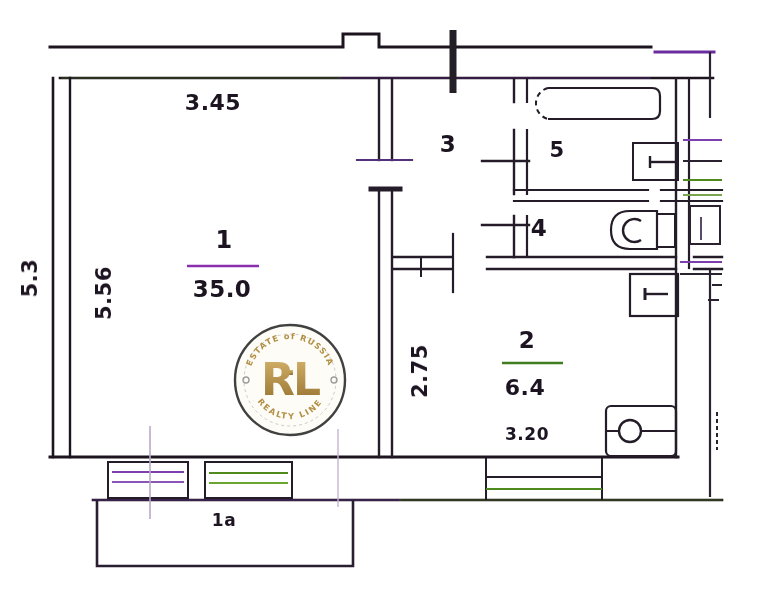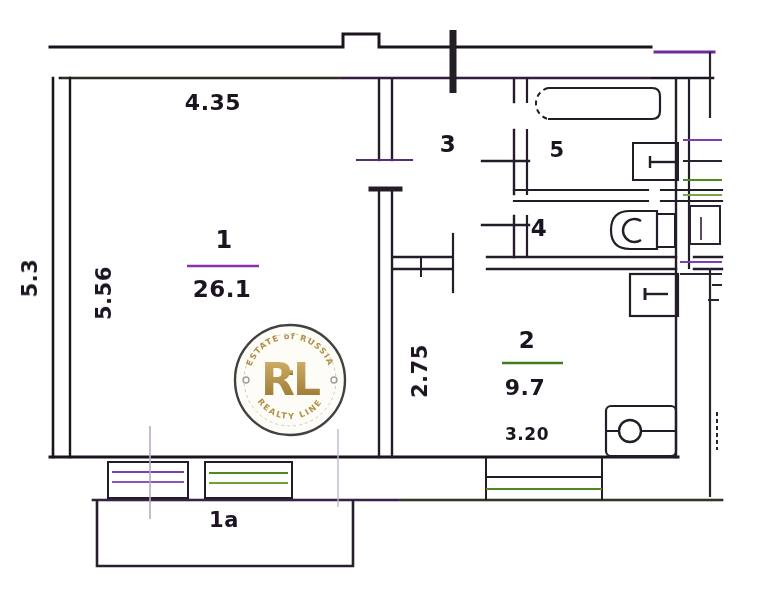--- a/index.html
+++ b/index.html
@@ -124,36 +124,36 @@
     <g stroke="#241c28">
       <rect x="606" y="406" width="70" height="50" rx="5" fill="none" stroke-width="2.2"></rect>
       <line x1="606" y1="431" x2="676" y2="431" stroke-width="2"></line>
       <circle cx="630" cy="431" r="11" fill="#ffffff" stroke-width="2.4"></circle>
     </g>
 
     <line x1="187" y1="266" x2="259" y2="266" stroke="#8a2fb0" stroke-width="2.6"></line>
     <line x1="502" y1="363" x2="563" y2="363" stroke="#3f7d1f" stroke-width="2.6"></line>
   </svg>
 
-  <div class="lbl" style="left:213px;top:102px;font-size:22px">4.35</div>
+  <div class="lbl" style="left:213px;top:102px;font-size:22px">3.45</div>
   <div class="lbl" style="left:224px;top:240px;font-size:24px">1</div>
-  <div class="lbl" style="left:222px;top:289px;font-size:23px">26.1</div>
+  <div class="lbl" style="left:222px;top:289px;font-size:23px">35.0</div>
   <div class="lbl rot" style="left:104px;top:293px;font-size:21px">5.56</div>
   <div class="lbl rot" style="left:30px;top:278px;font-size:21px">5.3</div>
 
   <div class="lbl" style="left:448px;top:144px;font-size:23px">3</div>
   <div class="lbl" style="left:557px;top:150px;font-size:21px">5</div>
   <div class="lbl" style="left:539px;top:228px;font-size:23px">4</div>
 
   <div class="lbl" style="left:527px;top:340px;font-size:23px">2</div>
-  <div class="lbl" style="left:525px;top:387px;font-size:22px">9.7</div>
+  <div class="lbl" style="left:525px;top:387px;font-size:22px">6.4</div>
   <div class="lbl" style="left:527px;top:434px;font-size:17px">3.20</div>
   <div class="lbl rot" style="left:420px;top:371px;font-size:21px">2.75</div>
 
-  <div class="lbl" style="left:224px;top:520px;font-size:21px">1а</div>
+  <div class="lbl" style="left:224px;top:520px;font-size:17px">1а</div>
 
   <svg class="wm" width="116" height="116" viewBox="0 0 116 116">
     <circle cx="58" cy="58" r="55" fill="rgba(253,252,246,0.95)" stroke="#3a3a3a" stroke-width="2.4"></circle>
     <circle cx="58" cy="58" r="46" fill="none" stroke="#c9c9c9" stroke-width="1" stroke-dasharray="3 3"></circle>
     <circle cx="14" cy="58" r="3" fill="none" stroke="#9a9a9a" stroke-width="1.4"></circle>
     <circle cx="102" cy="58" r="3" fill="none" stroke="#9a9a9a" stroke-width="1.4"></circle>
     <path id="wm-arc-top" d="M 17 58 A 41 41 0 0 1 99 58" fill="none"></path>
     <path id="wm-arc-bottom" d="M 19 58 A 39 39 0 0 0 97 58" fill="none"></path>
     <text font-size="8.2" font-weight="700" fill="#b08c3e" letter-spacing="1.2">
       <textPath href="#wm-arc-top" startOffset="50%" text-anchor="middle">ESTATE of RUSSIA</textPath>

